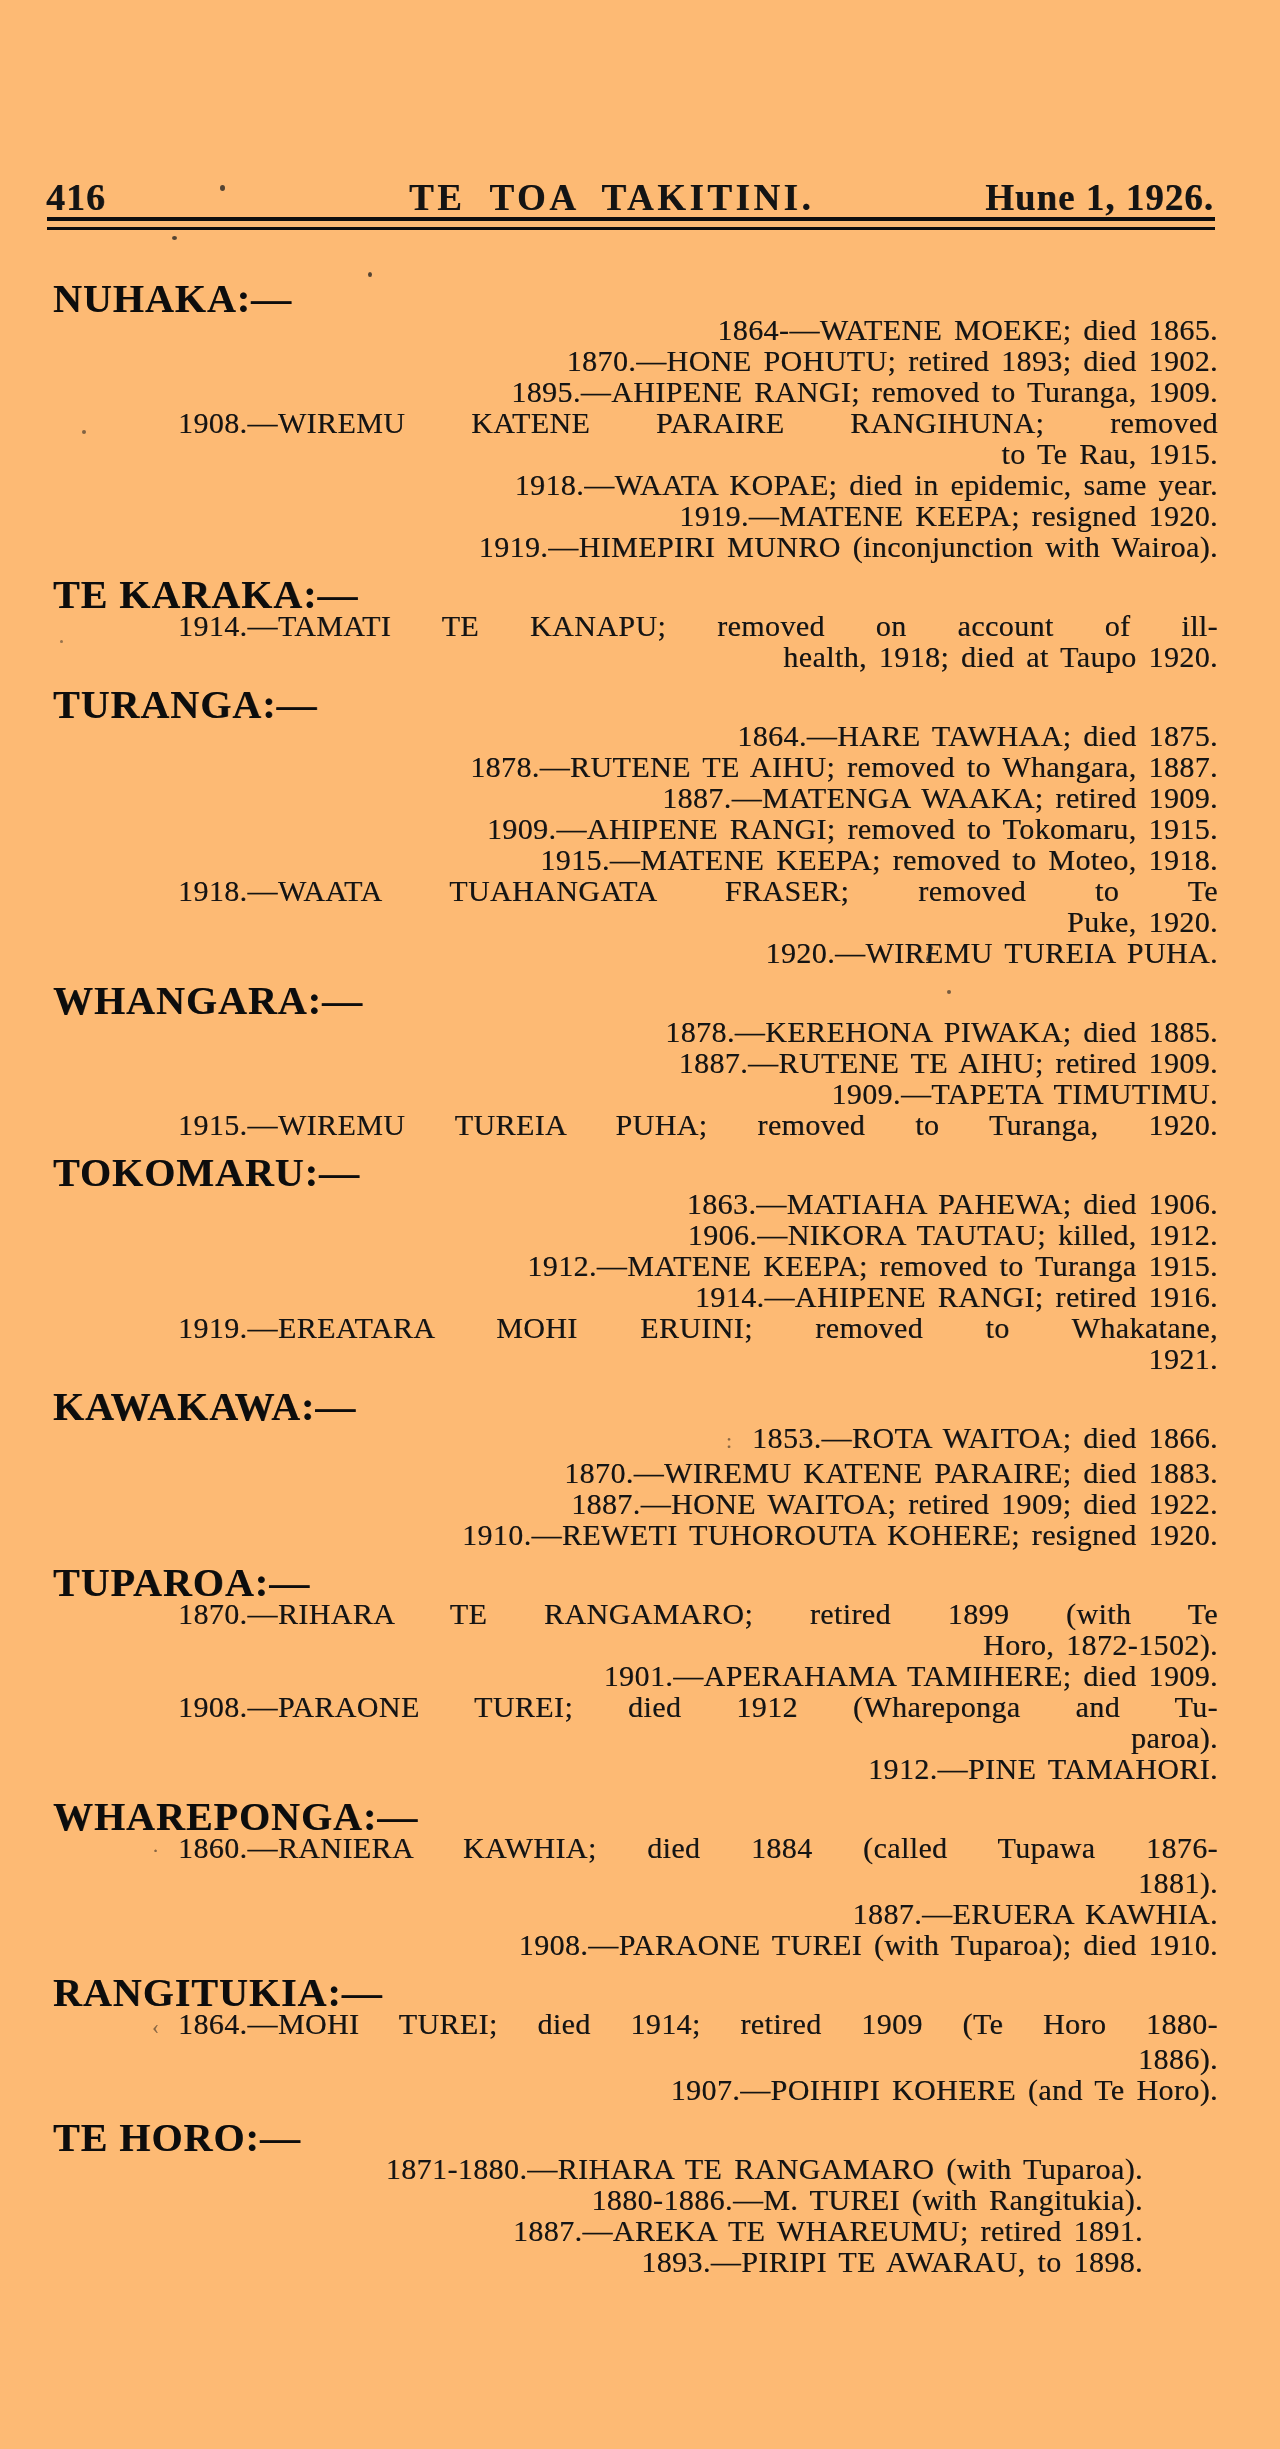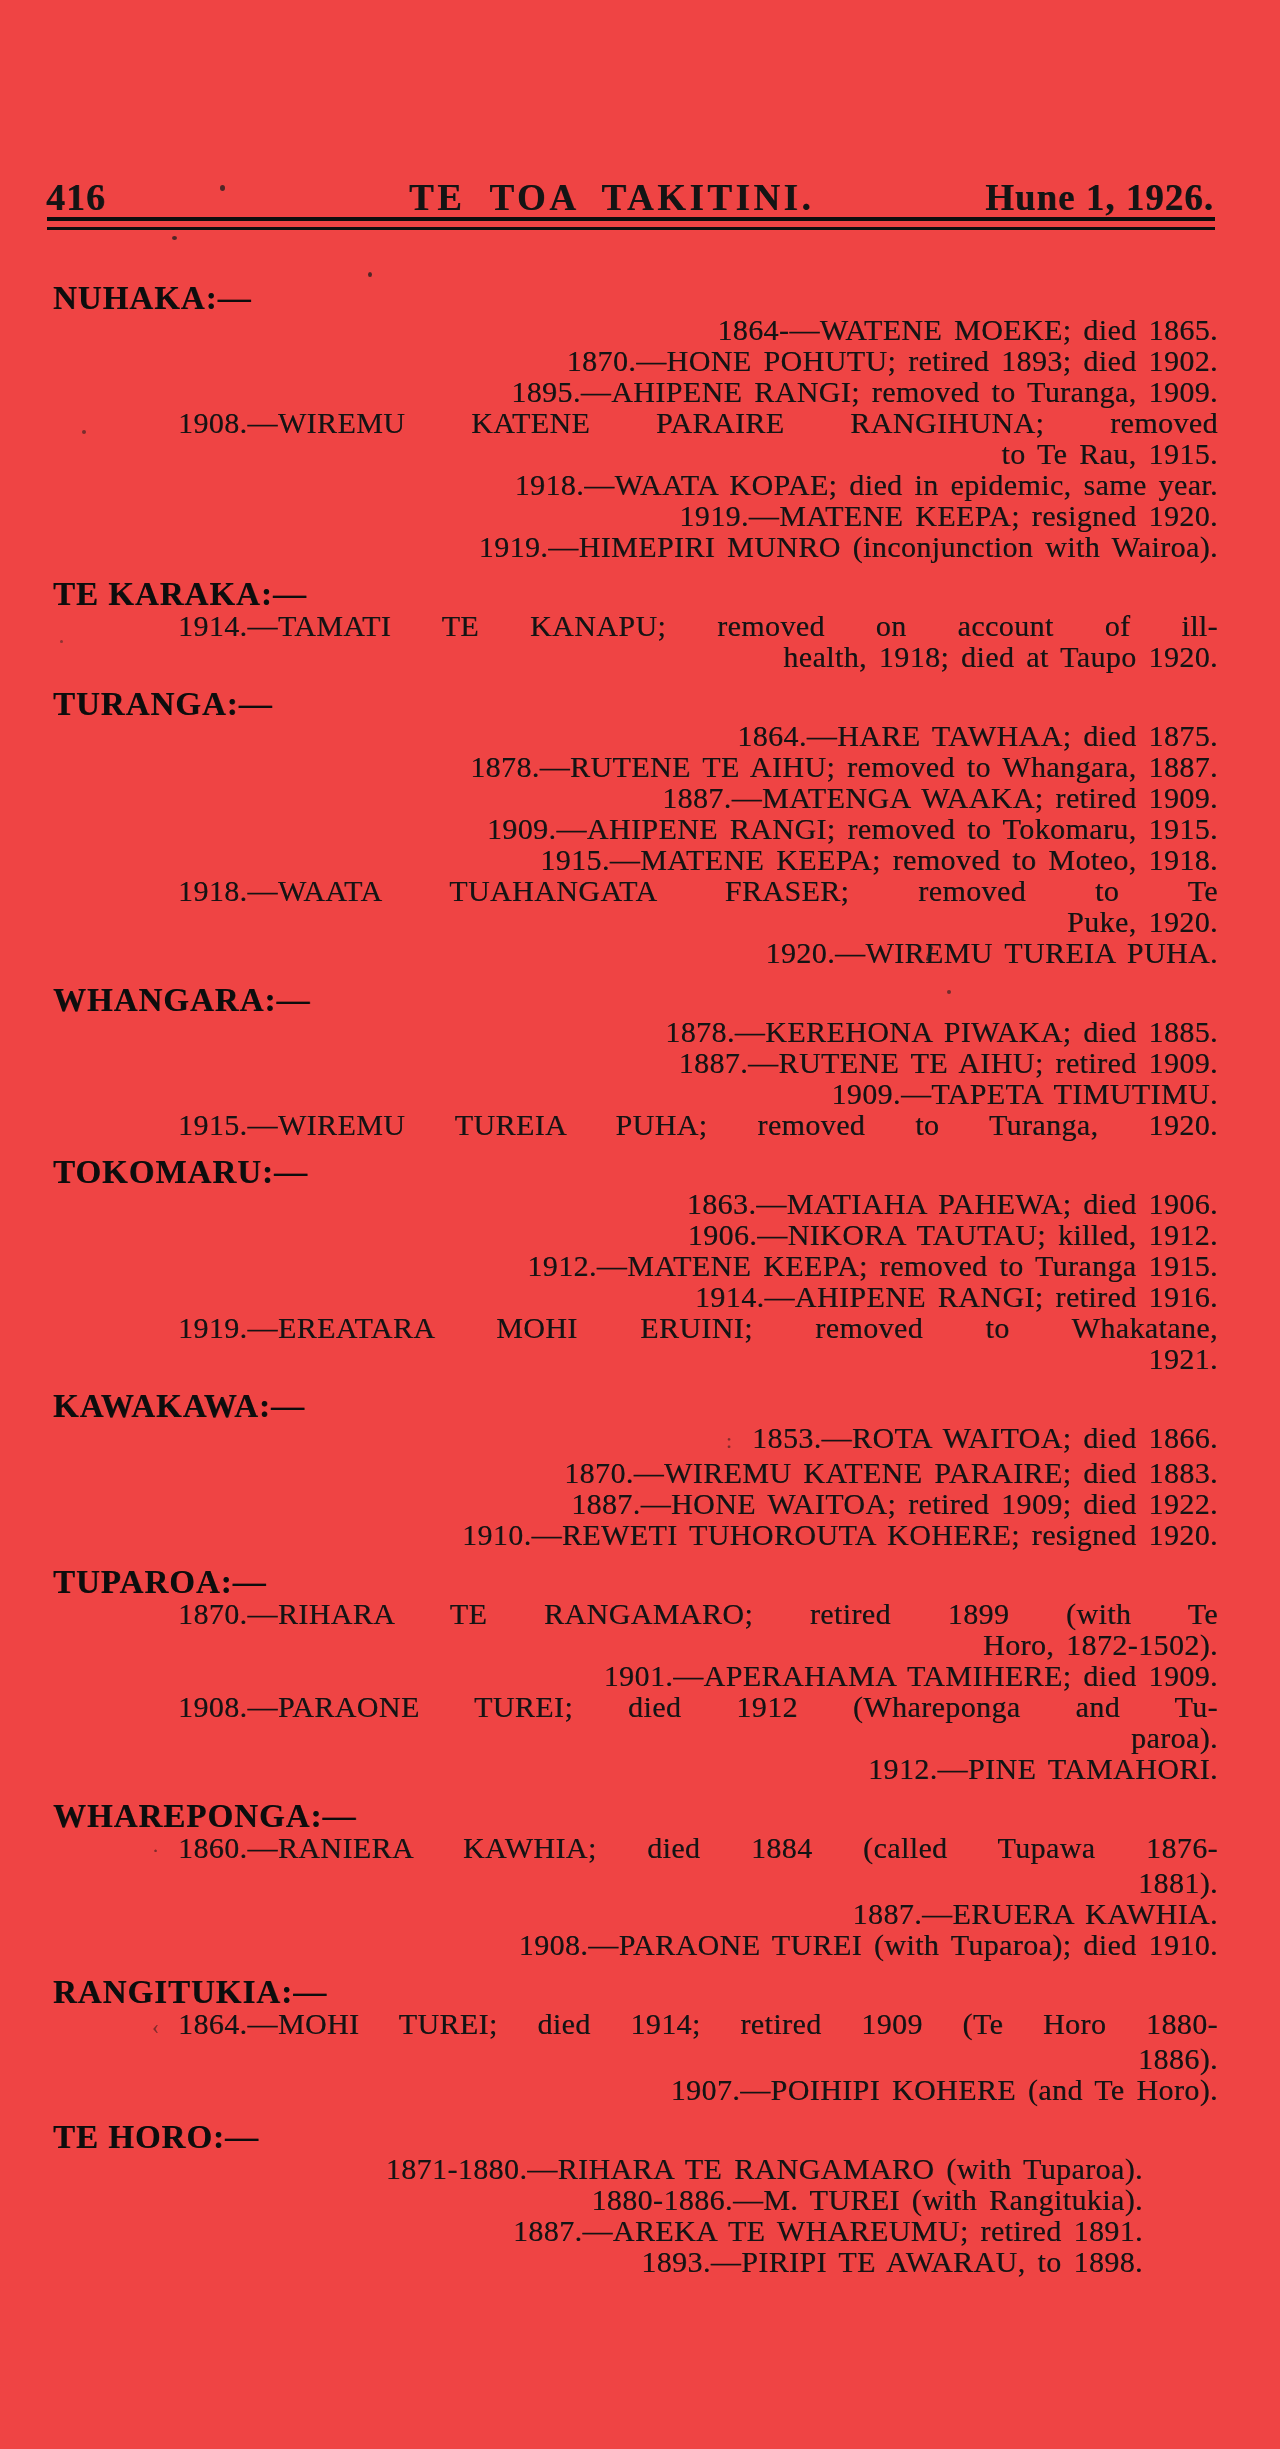--- a/index.html
+++ b/index.html
@@ -6,42 +6,42 @@
   body {
     width:1280px; height:2449px;
     background:#ffffff;
     color:#141414;
     font-family:"Liberation Serif","DejaVu Serif",serif;
   }
   .page {
     position:relative;
     width:1280px; height:2449px;
     overflow:hidden;
-    background:#ef4444;
+    background:#fdba74;
   }
   
   .pagehead { position:relative; height:216px; }
   .pagehead > div {
     position:absolute; bottom:0; line-height:1;
     text-shadow:0.4px 0.4px 0.5px rgba(10,10,10,.6);
   }
   .pnum   { left:46px;  font-size:38px; font-weight:700; letter-spacing:1px; }
   .ptitle { left:409px; font-size:37px; font-weight:700; letter-spacing:3.5px; word-spacing:12px; }
   .pdate  { right:66px; font-size:37px; font-weight:700; letter-spacing:1px; }
   .rules {
     height:6px;
     margin:1px 65px 0 47px;
     border-top:4px solid #0e0e0e;
     border-bottom:3px solid #0e0e0e;
   }
   
   main { display:block; padding:36px 0 0 53px; width:1165px; }
   .shead {
     margin:17px 0 0 0;
-    font-size:33px; font-weight:700;
+    font-size:40px; font-weight:700;
     line-height:31px; letter-spacing:1px;
     color:#0d0d0d;
     text-shadow:0.4px 0.4px 0.5px rgba(10,10,10,.55);
   }
   .entry {
     margin-left:125px;
     width:1040px;
     font-size:30px;
     line-height:31px;
     letter-spacing:0.4px;

